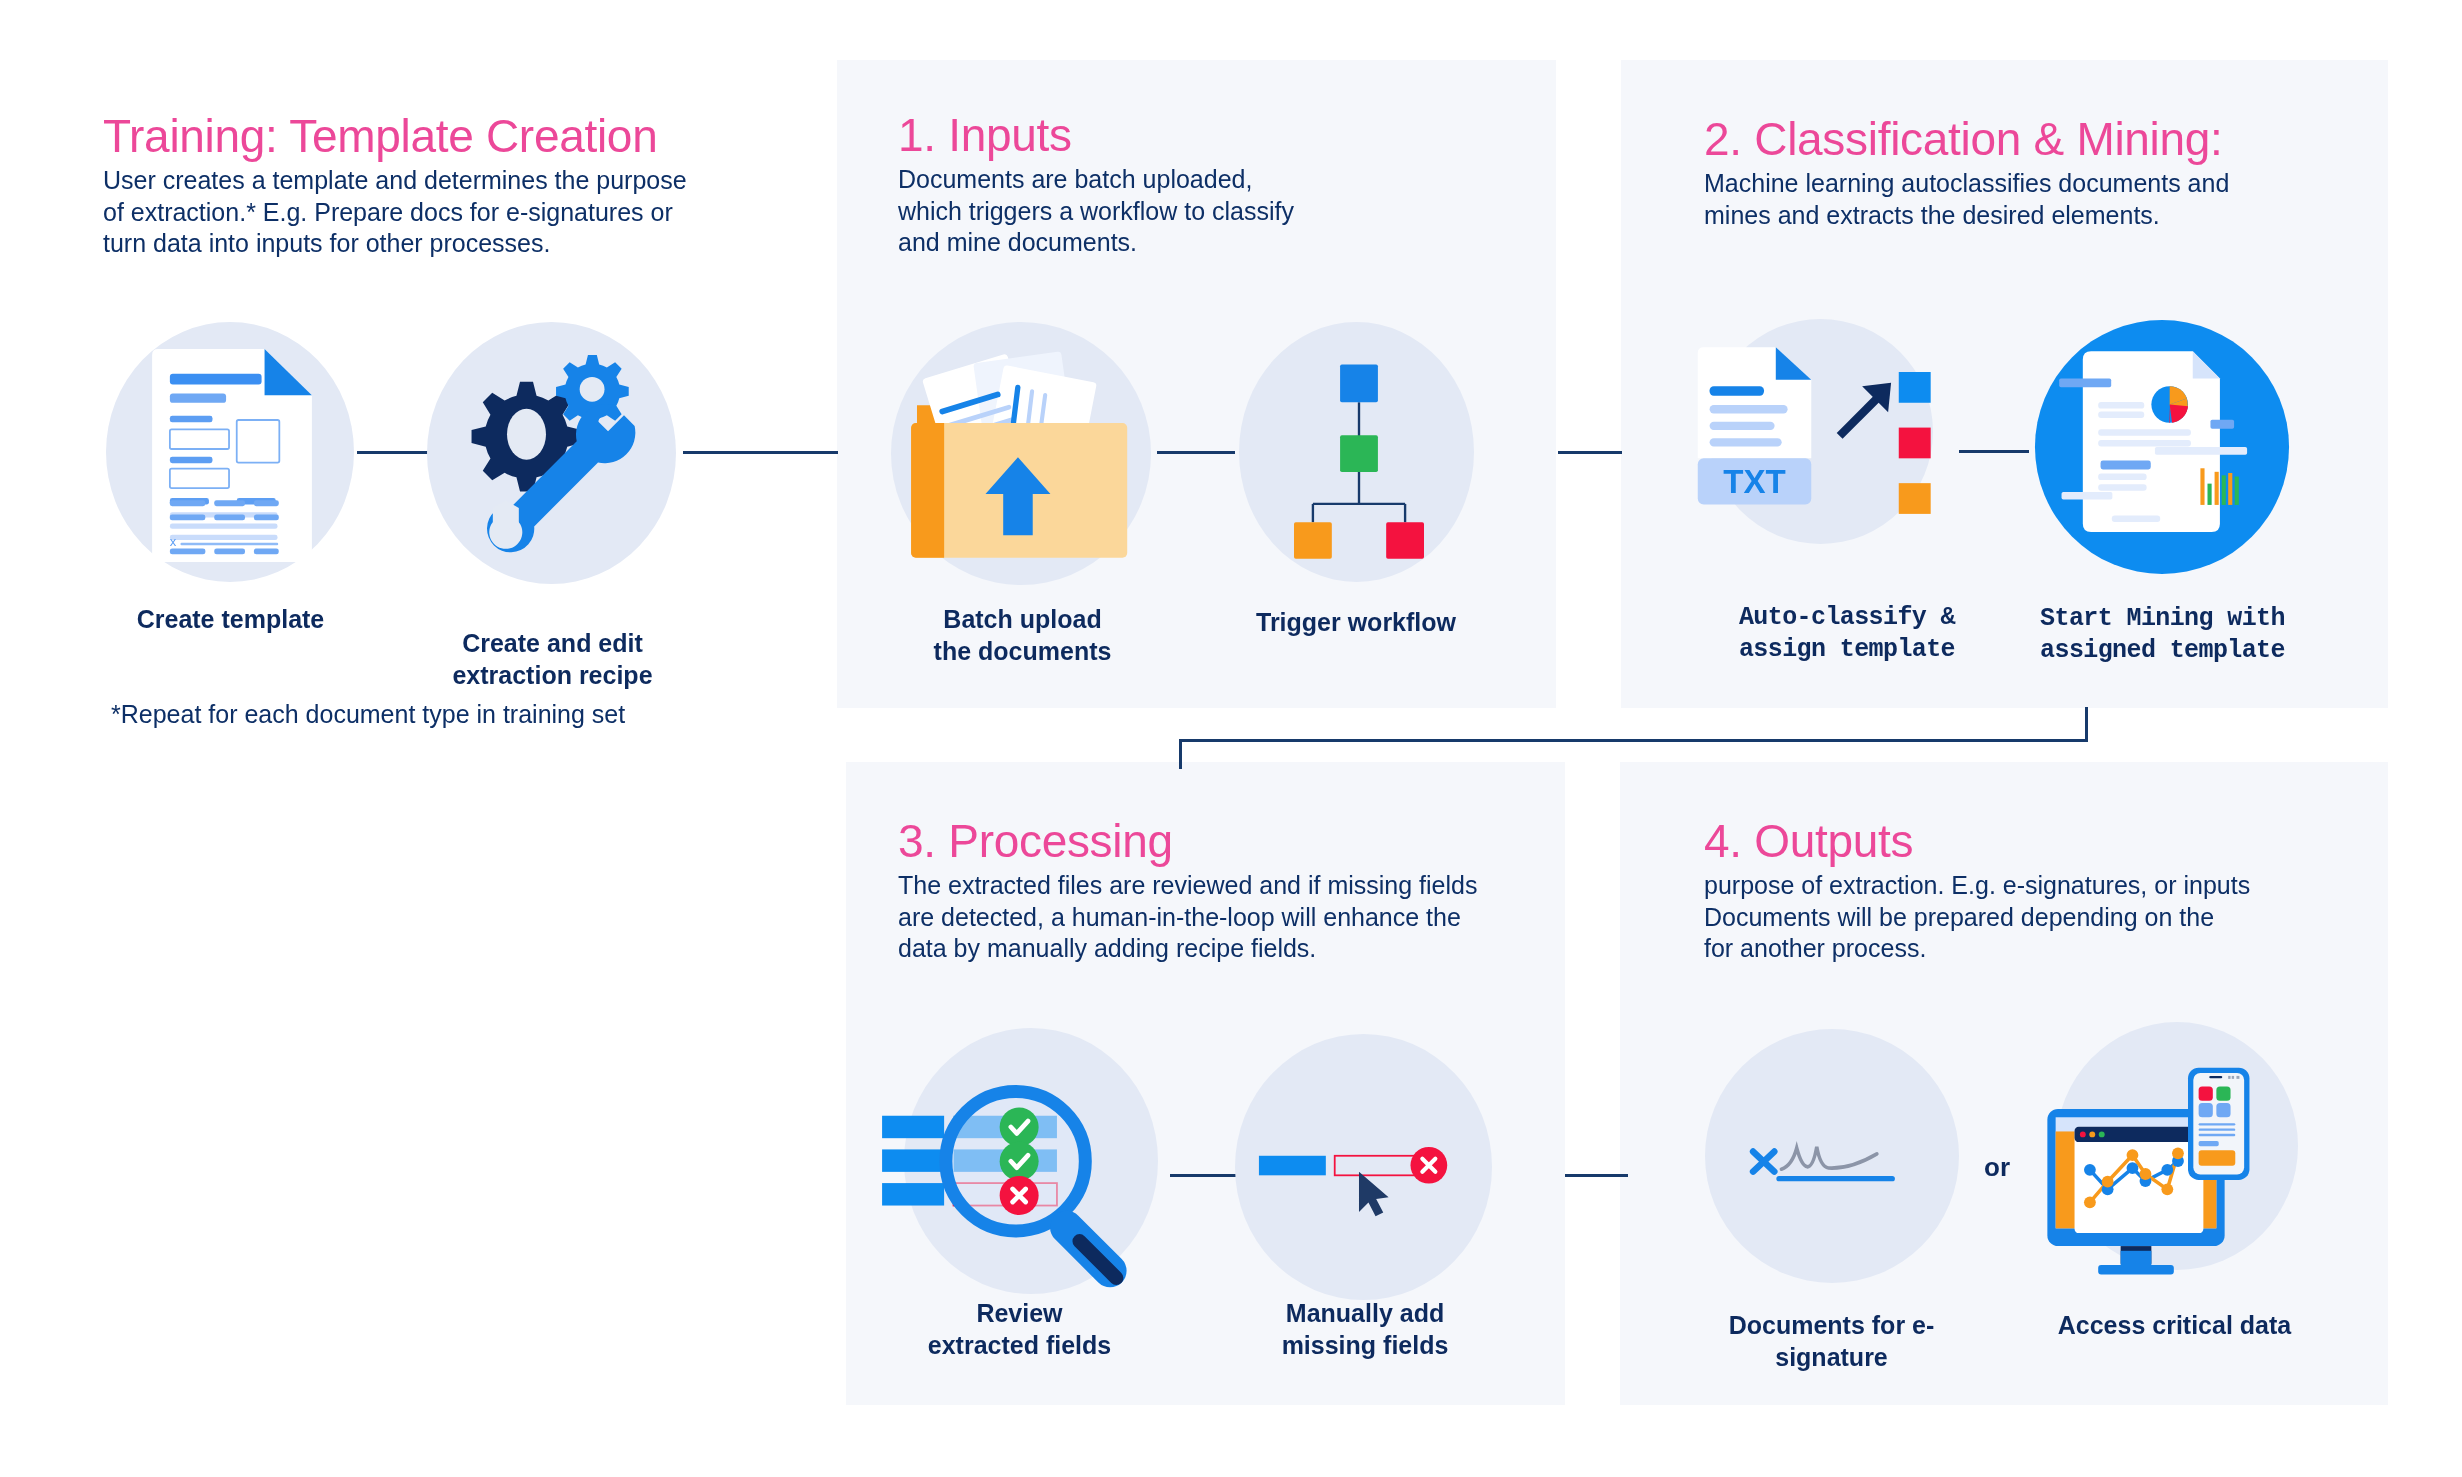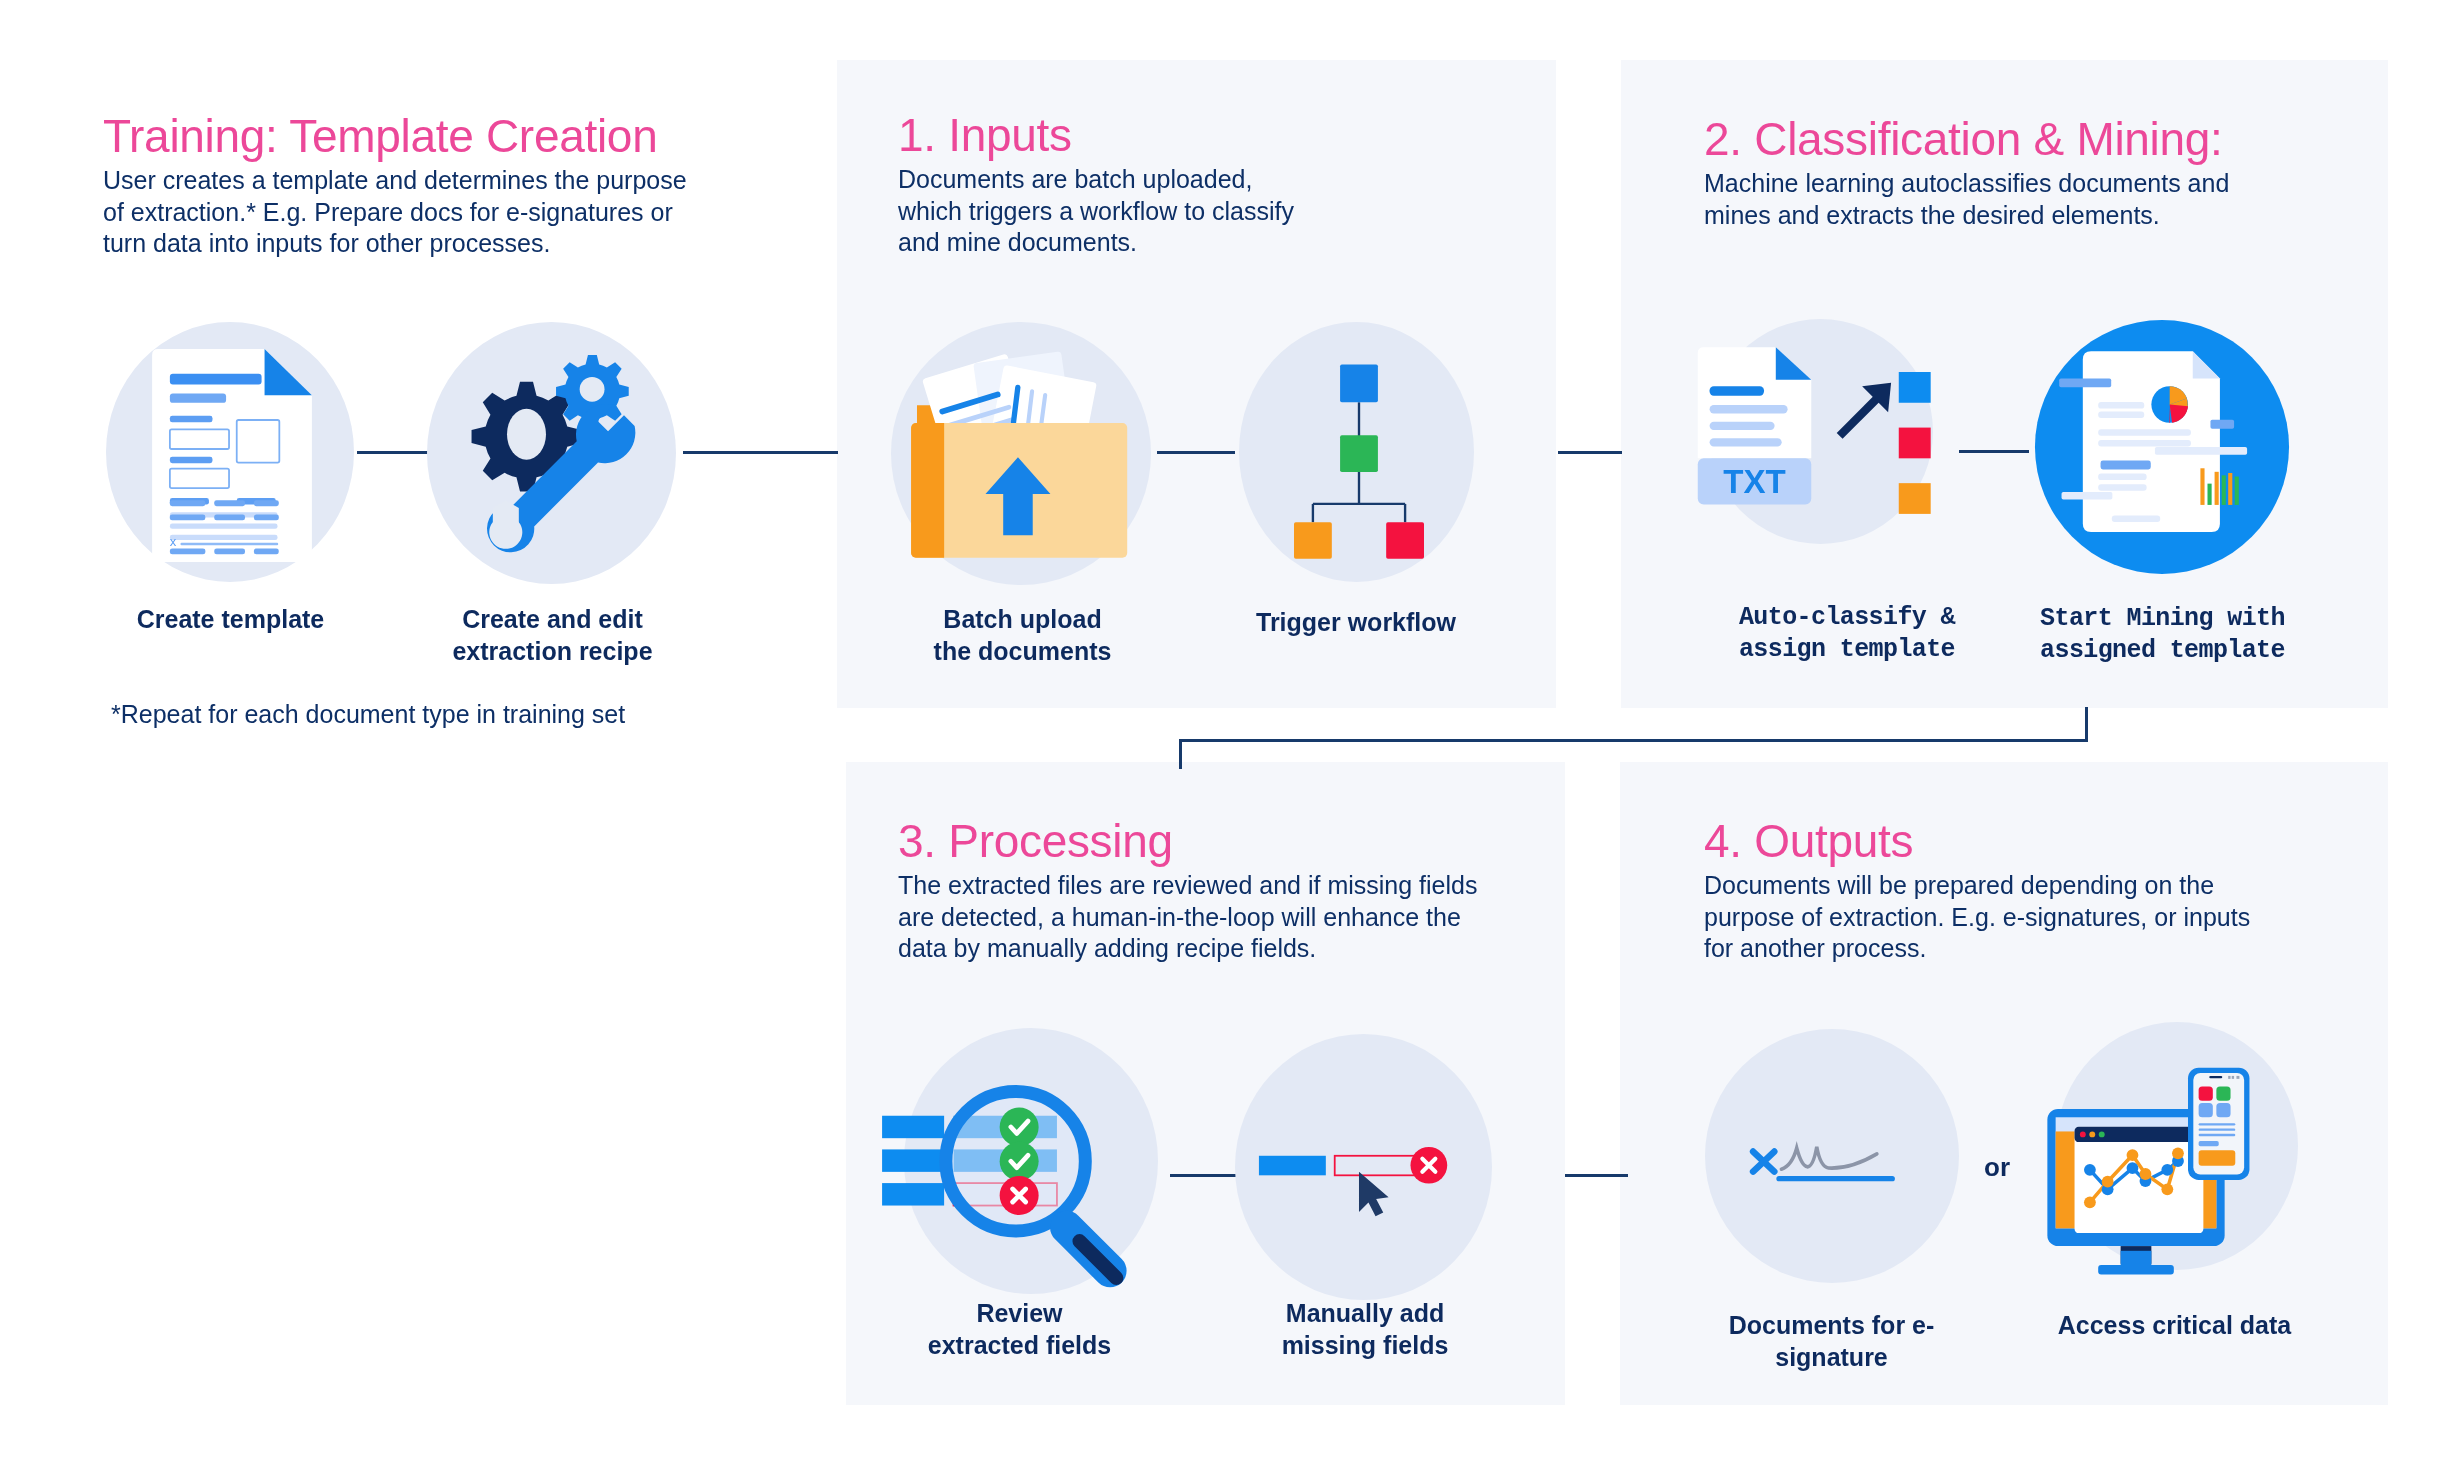--- a/index.html
+++ b/index.html
@@ -149,21 +149,21 @@
       </g>
       <circle cx="232" cy="68" r="21" fill="#e4eaf4"></circle>
 
       <g fill="#1683e8">
         <path d="M286,112 l-27,27 l-18,-18 l27,-27 a52,52 0 0 0 -62,62 l-108,108 a40,40 0 1 0 36,36 l108,-108 a52,52 0 0 0 62,-62 Z"></path>
       </g>
       <path d="M86,282 a28,28 0 1 1 -0.1,0 Z" fill="#e4eaf4"></path>
       <polygon points="86,256 108,269 108,295 86,308 64,295 64,269" fill="#e4eaf4"></polygon>
     </svg>
   </div>
-  <div class="caption" style="left:402px; top:603px; width:301px;">Create and edit
+  <div class="caption" style="left:402px; top:627px; width:301px;">Create and edit
 extraction recipe</div>
 
   <div class="connector conn-h" style="left:683px; top:451px; width:155px;"></div>
 
   <div class="h-title" style="left:898px; top:108px;">1. Inputs</div>
   <div class="body-text" style="left:898px; top:164px; width:626px;">
     <div>Documents are batch uploaded,</div>
     <div>which triggers a workflow to classify</div>
     <div>and mine documents.</div>
   </div>
@@ -366,22 +366,22 @@
       <polygon points="179,62 179,130 195,114 207,137 220,131 208,108 229,105" fill="#1f3a66"></polygon>
     </svg>
   </div>
   <div class="caption" style="left:1223px; top:1297px; width:284px;">Manually add
 missing fields</div>
 
   <div class="connector conn-h" style="left:1565px; top:1174px; width:63px;"></div>
 
   <div class="h-title" style="left:1704px; top:814px;text-align:center;">4. Outputs</div>
   <div class="body-text" style="left:1704px; top:870px; width:662px;">
+    <div>purpose of extraction. E.g. e-signatures, or inputs</div>
     <div>Documents will be prepared depending on the</div>
-    <div>purpose of extraction. E.g. e-signatures, or inputs</div>
     <div>for another process.</div>
   </div>
 
   <div class="blob" style="left:1705px; top:1029px; width:254px; height:254px;"></div>
   <div class="icon-wrap" style="left:1746px; top:1129px;">
     <svg width="171" height="71" viewBox="0 0 290 120">
       <g stroke="#1683e8" stroke-width="11" stroke-linecap="round">
         <line x1="12" y1="38" x2="48" y2="72"></line>
         <line x1="48" y1="38" x2="12" y2="72"></line>
       </g>

